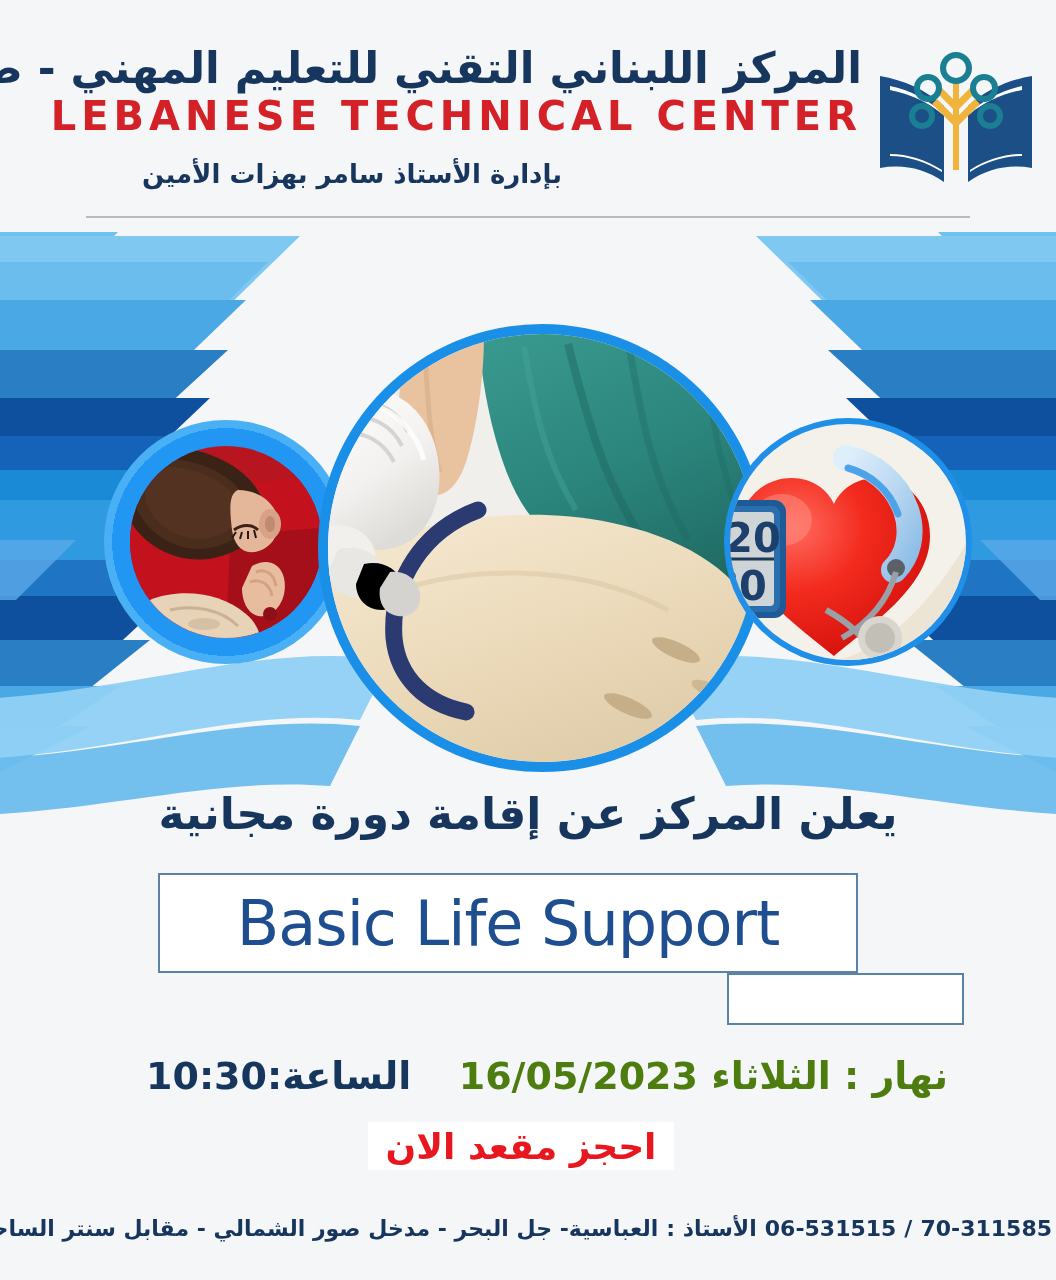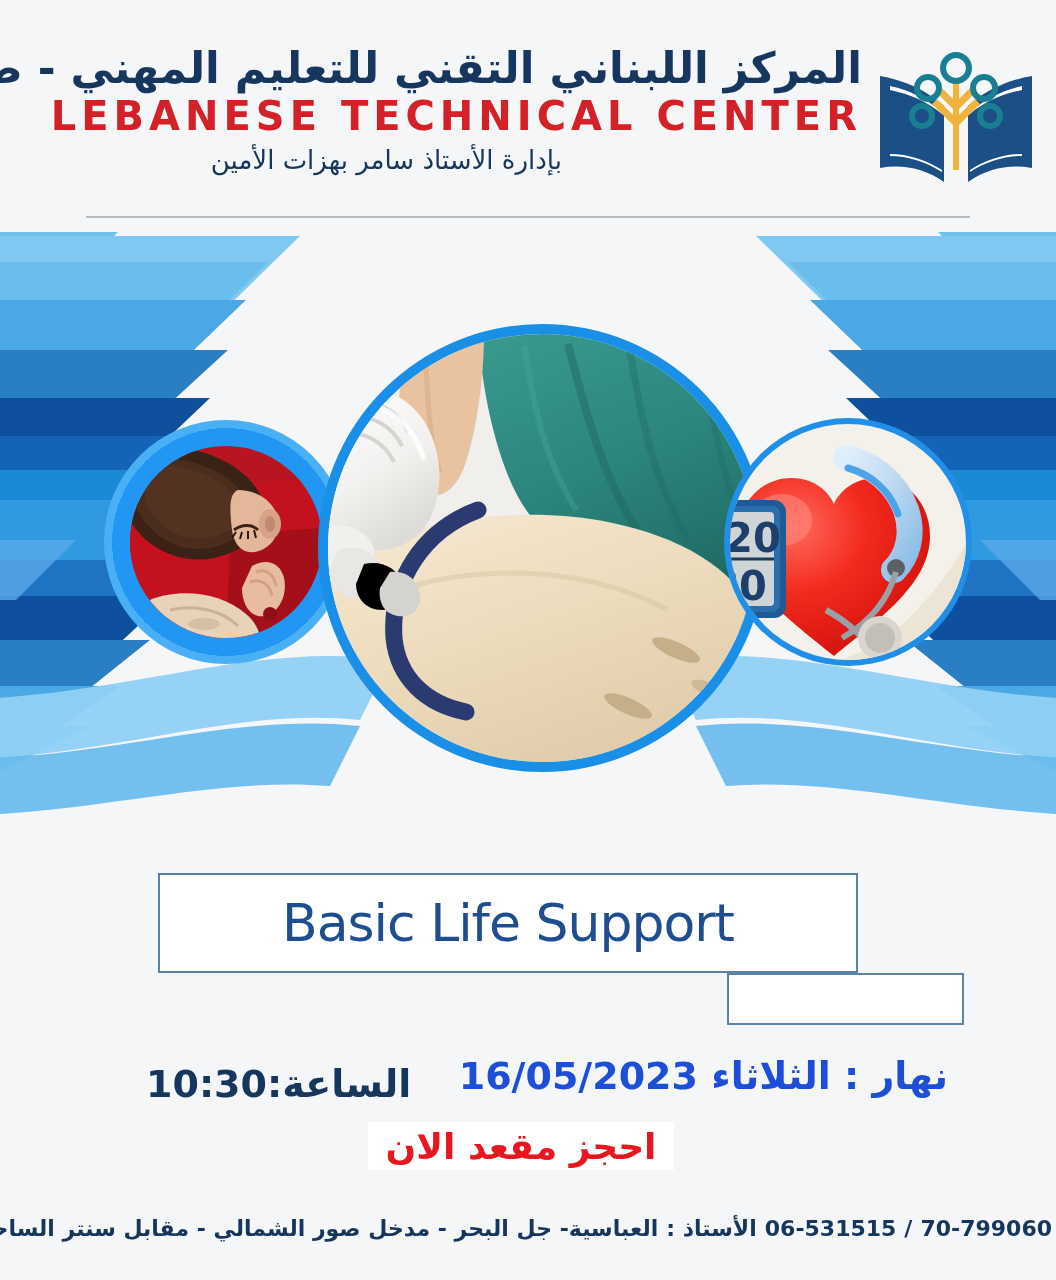--- a/index.html
+++ b/index.html
@@ -38,22 +38,22 @@
     direction:rtl;letter-spacing:-0.5px;line-height:1.05;
     white-space:nowrap;
   }
   #title-en{
     font-size:40px;font-weight:bold;color:#d42027;
     letter-spacing:5px;line-height:1.15;margin-top:2px;
     white-space:nowrap;font-family:"DejaVu Sans","Liberation Sans",sans-serif;
     font-variant:small-caps;
   }
   #title-sub{
-    font-size:26px;font-weight:normal;color:#17365d;
-    direction:rtl;margin-top:6px;white-space:nowrap;
+    font-size:26px;font-weight:bold;color:#17365d;
+    direction:rtl;margin-top:20px;white-space:nowrap;
     padding-right:300px;
   }
   #logo{
     position:absolute;right:16px;top:42px;width:168px;height:158px;
   }
   #header-rule{
     position:absolute;left:86px;top:216px;width:884px;height:2px;
     background:#b9bcbe;
   }
 
@@ -90,44 +90,44 @@
     font-size:44px;font-weight:bold;color:#17365d;letter-spacing:-0.5px;
   }
 
   #bls-box{
     position:absolute;top:873px;left:158px;width:700px;height:100px;
     border:2px solid #5b83a8;background:#ffffff;box-sizing:border-box;
   }
   #bls-text{
     position:absolute;top:875px;left:158px;width:700px;height:96px;
     display:flex;align-items:center;justify-content:center;
-    font-size:52px;color:#1f4e90;font-family:"DejaVu Sans","Liberation Sans",sans-serif;
+    font-size:62px;color:#1f4e90;font-family:"DejaVu Sans","Liberation Sans",sans-serif;
     letter-spacing:-1px;
   }
 
   #save-box{
     position:absolute;top:973px;left:727px;width:237px;height:52px;
     border:2px solid #5b83a8;background:#ffffff;box-sizing:border-box;
   }
   #save-text{
     position:absolute;top:974px;left:727px;width:237px;height:50px;
     display:flex;align-items:center;justify-content:center;
     font-size:39px;color:#e01b1b;
   }
 
   #date-line{
     position:absolute;top:1054px;left:0;width:1056px;height:50px;
   }
   #date-ar{
     position:absolute;right:108px;top:0;direction:rtl;
-    font-size:38px;font-weight:bold;color:#1d4ed8;white-space:nowrap;
+    font-size:38px;font-weight:bold;color:#4d7c0f;white-space:nowrap;
   }
   #time-ar{
     position:absolute;left:146px;top:0;direction:rtl;
-    font-size:38px;font-weight:bold;color:#17365d;white-space:nowrap;margin-top:8px;
+    font-size:38px;font-weight:bold;color:#17365d;white-space:nowrap;
   }
 
   #cta-box{
     position:absolute;top:1122px;left:368px;width:306px;height:48px;
     background:#ffffff;
   }
   #cta-text{
     position:absolute;top:1122px;left:368px;width:306px;height:48px;
     display:flex;align-items:center;justify-content:center;
     direction:rtl;font-size:36px;font-weight:bold;color:#e8171f;
@@ -390,32 +390,33 @@
           <line x1="-26" y1="135" x2="44" y2="135" stroke="#1e3a5a" stroke-width="3"></line>
           <text x="9" y="128" font-family="DejaVu Sans, sans-serif" font-size="40" font-weight="bold" fill="#1d3f6b" text-anchor="middle">120</text>
           <text x="9" y="176" font-family="DejaVu Sans, sans-serif" font-size="40" font-weight="bold" fill="#1d3f6b" text-anchor="middle">80</text>
         </g>
       </svg>
     </div>
   </div>
 
   <div id="content">
 
+    <div id="headline">يعلن المركز عن إقامة دورة مجانية</div>
 
     <div id="bls-box"></div>
     <div id="bls-text">Basic Life Support</div>
 
     <div id="save-box"></div>
 
     <div id="date-line">
       <div id="date-ar">نهار : الثلاثاء 16/05/2023</div>
       <div id="time-ar">الساعة:10:30</div>
     </div>
 
     <div id="cta-box"></div>
     <div id="cta-text">احجز مقعد الان</div>
 
     <div id="footer">
-      <span>06-531515</span><span>/</span><span>70-799060</span><span>الأستاذ :</span><span>العباسية- جل البحر - مدخل صور الشمالي - مقابل سنتر الساحلي</span>
+      <span>06-531515</span><span>/</span><span>70-311585</span><span>الأستاذ :</span><span>العباسية- جل البحر - مدخل صور الشمالي - مقابل سنتر الساحلي</span>
     </div>
 
   </div>
 </div>
 
 </body></html>

